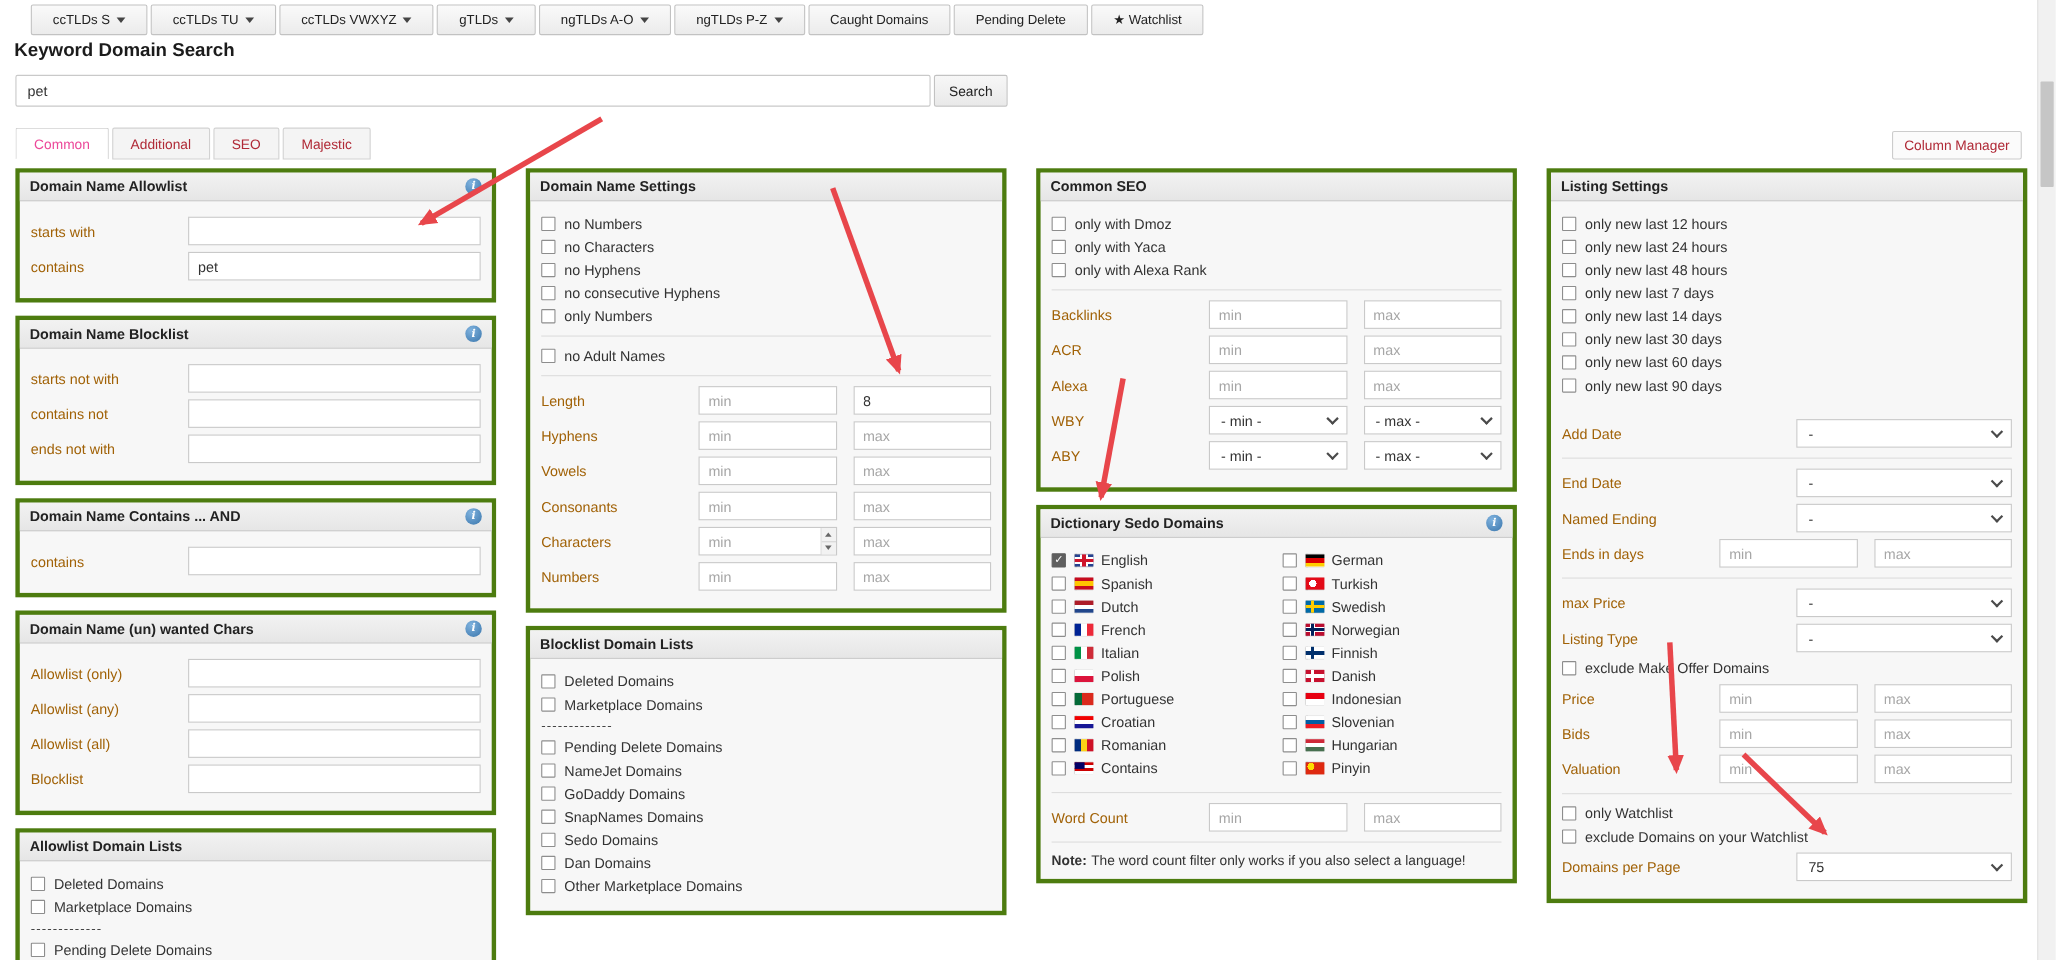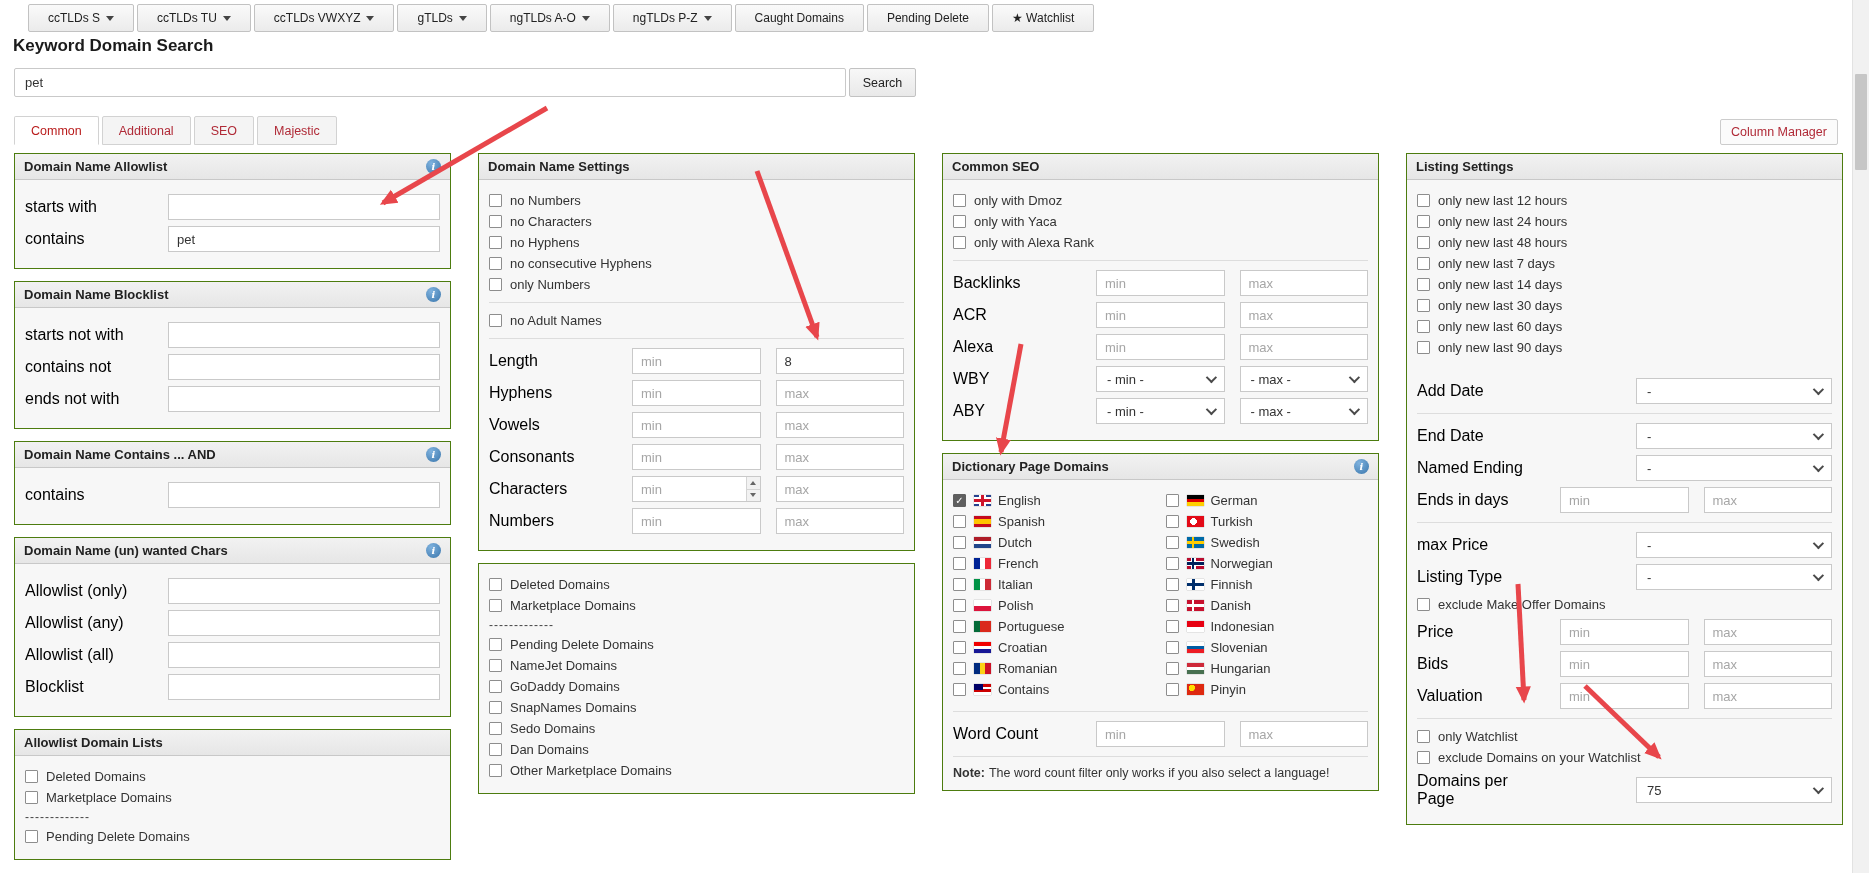--- a/index.html
+++ b/index.html
@@ -17,37 +17,37 @@
 
   
   .search-row { position:absolute; top:68px; left:14px; display:flex; }
   .search-input { width:832px; height:29px; border:1px solid #c9c9c9; border-radius:2px; font-size:13px; padding:0 10px; color:#333; font-family:inherit; }
   .search-btn { margin-left:3px; width:67px; height:29px; background:linear-gradient(#f7f7f7,#e9e9e9); border:1px solid #c2c2c2; border-radius:2px; font-size:12.5px; color:#222; font-family:inherit; cursor:pointer; }
 
   
   .tabs { position:absolute; top:116px; left:14px; display:flex; gap:3px; }
   .tab { height:29px; padding:0 16px; display:flex; align-items:center; font-size:12.5px; border:1px solid #d2d2d2; border-radius:2px 2px 0 0;
          background:#f4f4f4; color:#b02a37; cursor:pointer; }
-  .tab.active { background:#fff; color:#b91c1c; border-bottom-color:#fff; }
+  .tab.active { background:#fff; color:#ec4899; border-bottom-color:#fff; }
   .column-manager { position:absolute; top:119px; left:1720px; width:118px; height:26px; background:#fbfbfb; border:1px solid #cccccc; border-radius:2px;
          color:#b02a37; font-size:12.5px; display:flex; align-items:center; justify-content:center; cursor:pointer; }
 
   
   .columns { position:absolute; top:153px; left:14px; display:flex; gap:27px; }
   .col { width:437px; display:flex; flex-direction:column; gap:12px; }
 
-  .panel { border:1px solid #4d7c0f; background:#f7f7f7; }
+  .panel { border:4px solid #4d7c0f; background:#f7f7f7; }
   .panel-header { background:linear-gradient(#f2f2f2,#e6e6e6); border-bottom:1px solid #c8c8c8; padding:5px 9px; display:flex; align-items:center; }
   .panel-title { font-weight:bold; font-size:13px; color:#222; }
   .info { margin-left:auto; width:15px; height:15px; border-radius:50%; background:radial-gradient(circle at 35% 28%,#7fb2de,#3a76ac);
           color:#fff; font:italic bold 10px "DejaVu Serif",serif; display:flex; align-items:center; justify-content:center; cursor:pointer; }
   .panel-body { padding:8px 10px 10px 10px; }
 
   .row { display:flex; align-items:center; gap:15px; margin:6px 0; }
-  .lbl { flex:0 0 128px; font-size:16px; color:#000000; }
+  .lbl { flex:0 0 128px; font-size:13px; color:#a16207; }
   .row input[type=text] { height:26px; border:1px solid #c9c9c9; background:#fff; font-size:13px; padding:0 8px; color:#333; width:100%; font-family:inherit; }
   .row input::placeholder { color:#a6a6a6; }
   .text-wrap { flex:1; }
   .mm-wrap { flex:1; position:relative; display:flex; }
 
   .stepper { position:absolute; right:1px; top:1px; bottom:1px; width:14px; display:flex; flex-direction:column; border-left:1px solid #d4d4d4; }
   .step { flex:1; background:#f2f2f2; display:flex; align-items:center; justify-content:center; cursor:pointer; }
   .step + .step { border-top:1px solid #d4d4d4; }
   .tri-up { width:0; height:0; border-left:3px solid transparent; border-right:3px solid transparent; border-bottom:4px solid #666; }
   .tri-down { width:0; height:0; border-left:3px solid transparent; border-right:3px solid transparent; border-top:4px solid #666; }
@@ -339,20 +339,23 @@
               <span class="mm-wrap">
                 <input type="text" placeholder="min" style="">
               </span>
               <span class="mm-wrap">
                 <input type="text" placeholder="max" style="">
               </span>
             </div>
           </div>
         </div>
         <div class="panel">
+          <div class="panel-header">
+            <span class="panel-title">Blocklist Domain Lists</span>
+          </div>
           <div class="panel-body">
             <div class="check-row">
               <span class="cb"></span>
               <span class="cb-label">Deleted Domains</span>
             </div>
             <div class="check-row">
               <span class="cb"></span>
               <span class="cb-label">Marketplace Domains</span>
             </div>
             <div class="sep-row">-------------</div>
@@ -452,21 +455,21 @@
               </div>
               <div class="select">
                 <span class="sel-value">- max -</span>
                 <span class="chev"></span>
               </div>
             </div>
           </div>
         </div>
         <div class="panel">
           <div class="panel-header">
-            <span class="panel-title">Dictionary Page Domains</span>
+            <span class="panel-title">Dictionary Sedo Domains</span>
             <span class="info">i</span>
           </div>
           <div class="panel-body">
             <div class="langgrid">
               <div>
                 <div class="check-row">
                   <span class="cb checked"></span>
                   <span class="flag flag-gb"></span>
                   <span class="cb-label">English</span>
                 </div>

